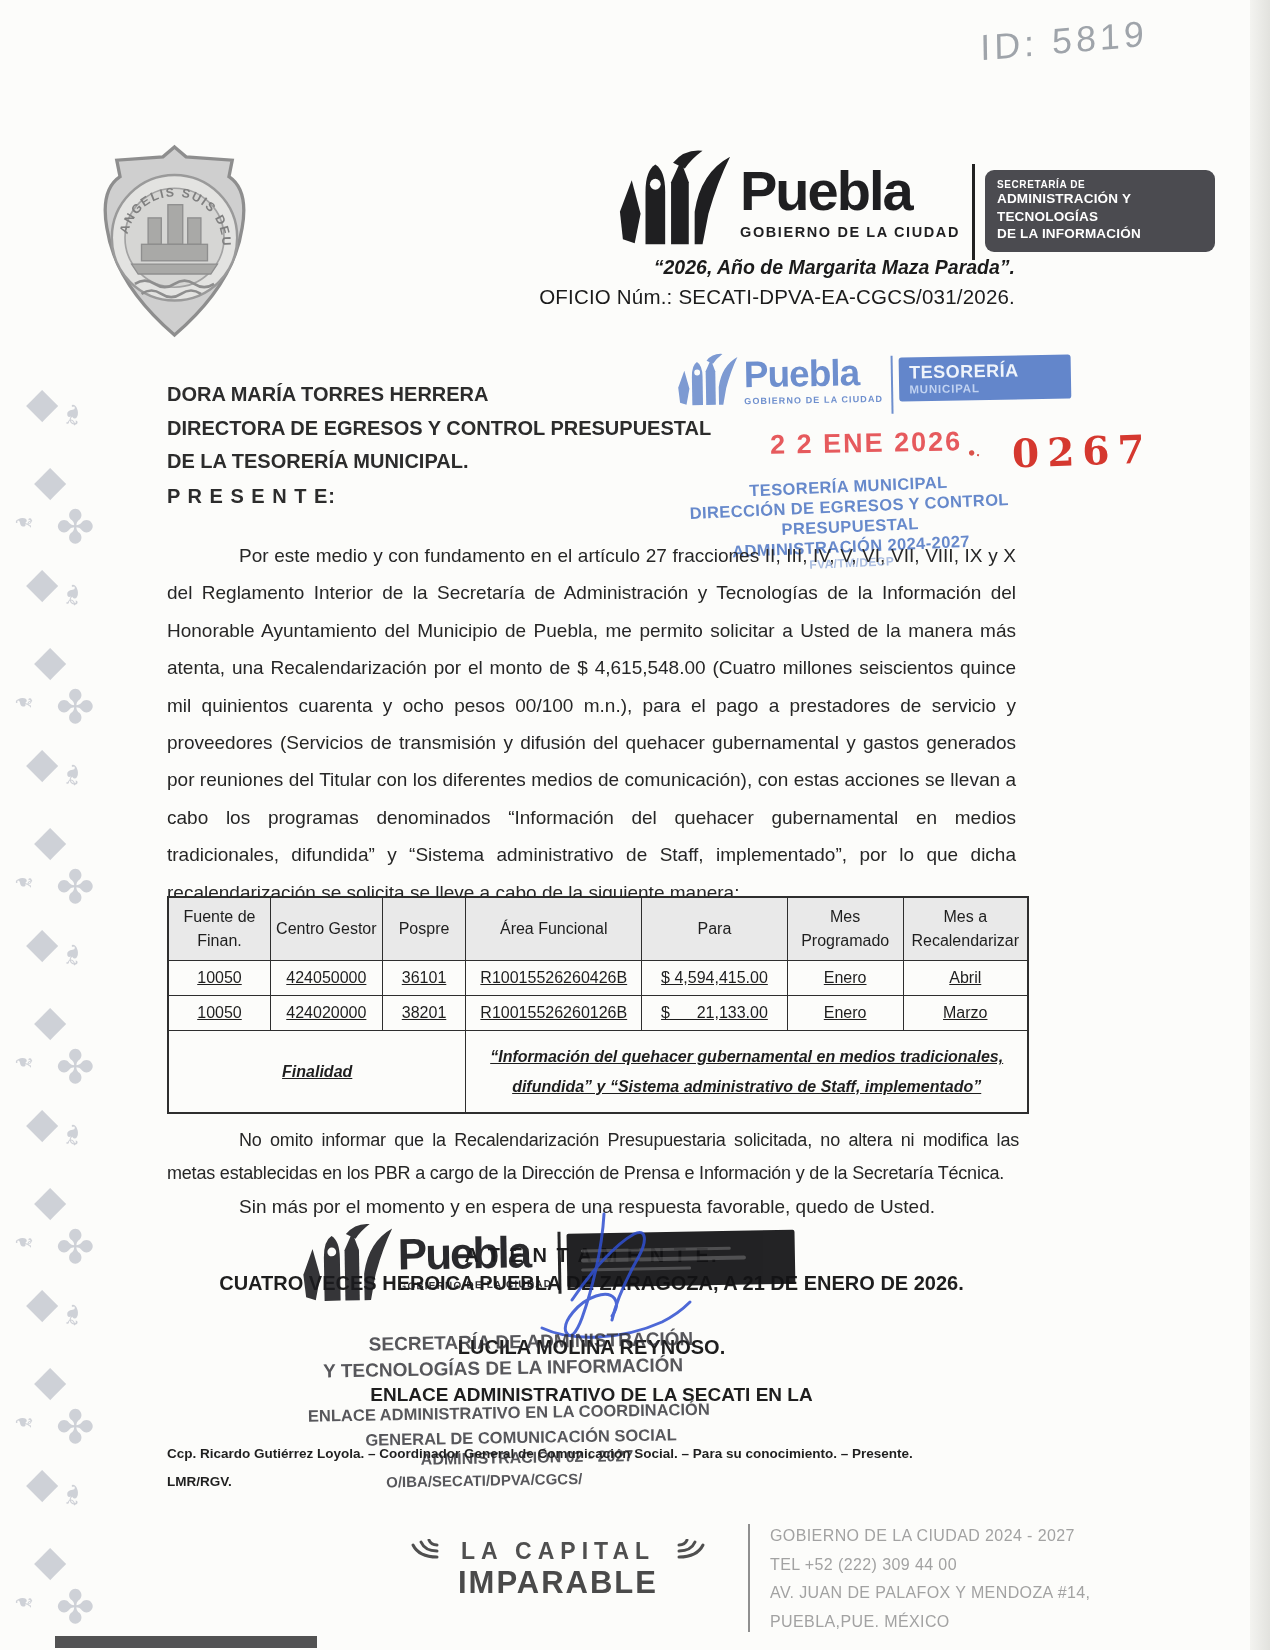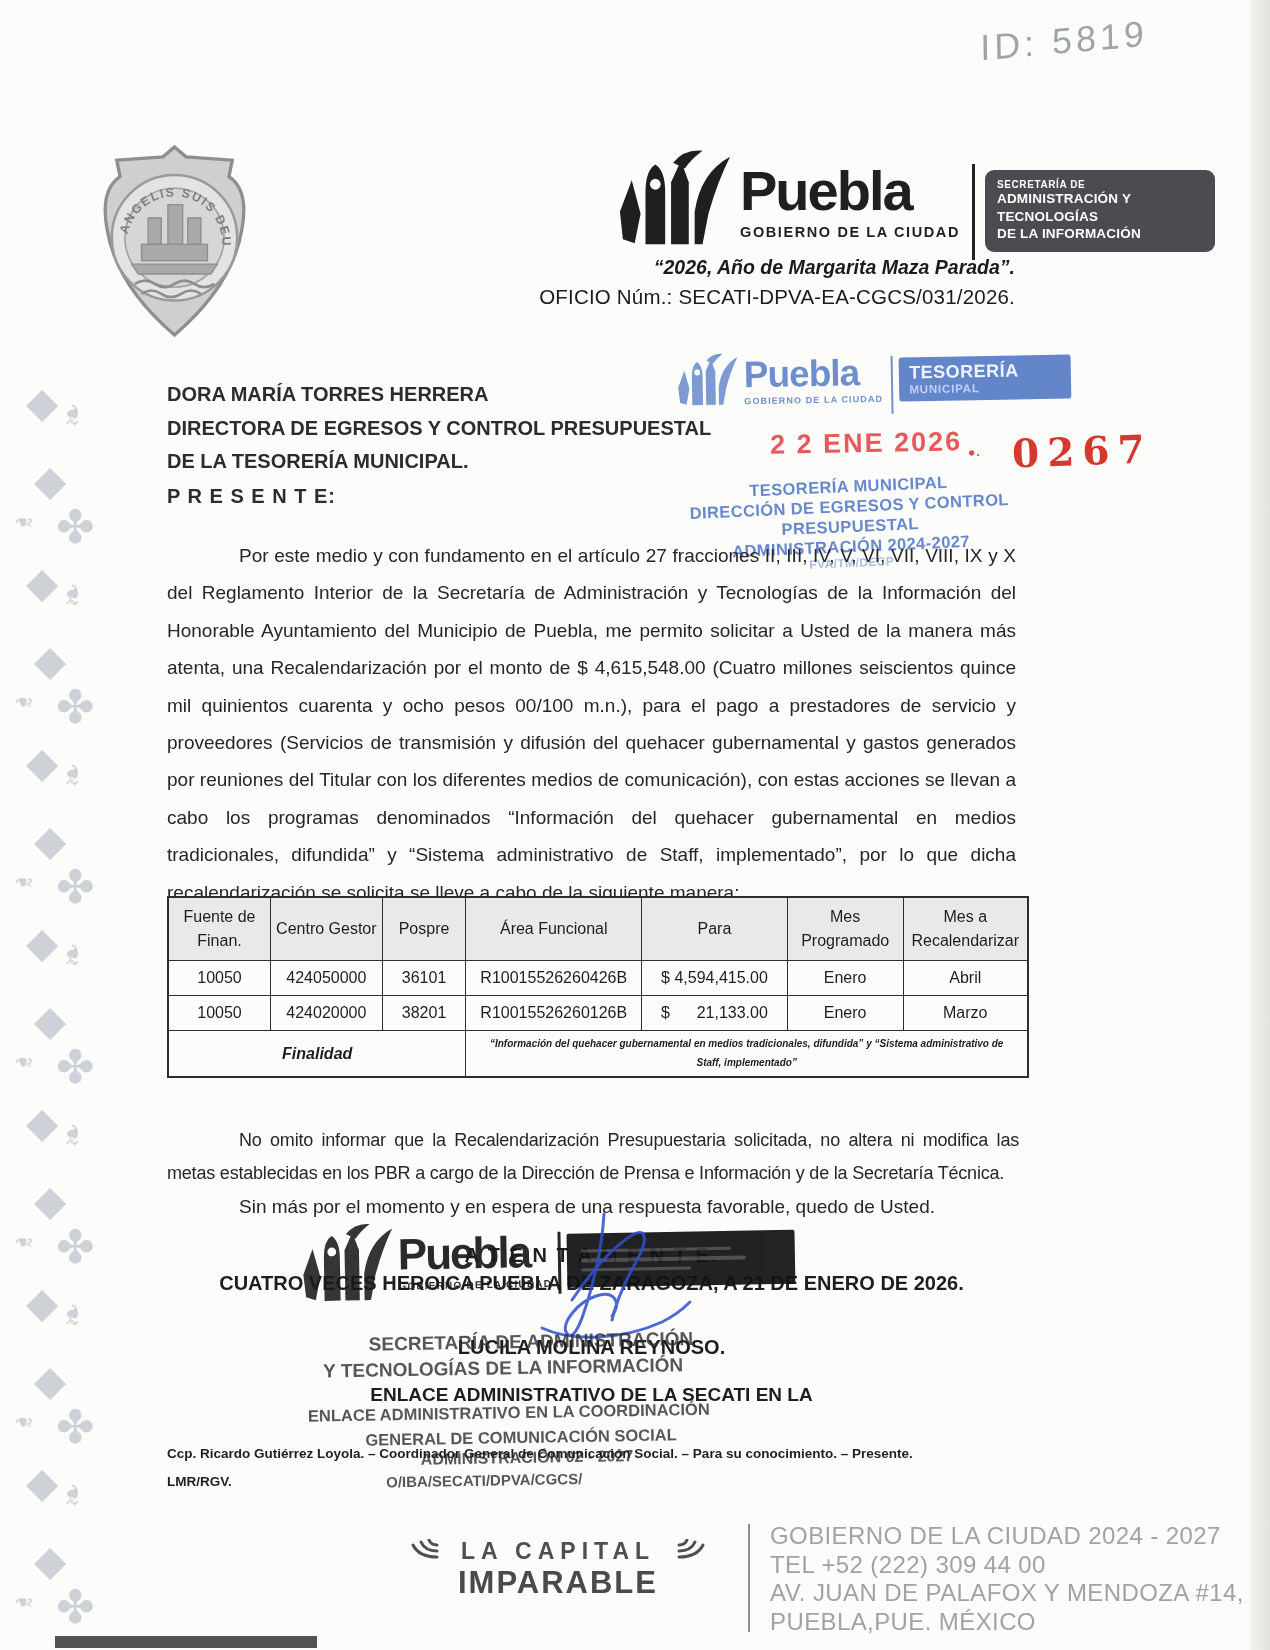--- a/index.html
+++ b/index.html
@@ -82,24 +82,24 @@
   .para1{left:167px;top:537px;width:849px;font-size:19px;line-height:37.4px;text-indent:72px;}
   .para2{left:167px;top:1124px;width:852px;font-size:18px;line-height:33px;text-indent:72px;letter-spacing:-.2px;}
   .para3{left:167px;top:1196px;width:852px;font-size:19px;text-indent:72px;text-align:left;}
 
   
   .data-table{left:167px;top:896px;width:872px;}
   table{border-collapse:collapse;width:862px;font-size:16px;color:#1e1e1e;}
   table,th,td{border:1.8px solid #2e2e2e;}
   table{border-width:2.5px;}
   th{background:#e9e9e9;font-weight:500;line-height:1.5;padding:7px 4px;}
-  td{text-align:center;padding:8px 4px;font-weight:500;}
+  td{text-align:center;padding:8px 4px;font-weight:500;text-decoration:underline;}
   .td-monto{white-space:pre;}
   .finalidad-label{font-style:italic;font-weight:700;font-size:16px;}
-  .finalidad-text{font-style:italic;font-weight:600;font-size:10px;line-height:1.85;padding:4px 16px;}
+  .finalidad-text{font-style:italic;font-weight:600;font-size:16px;line-height:1.85;padding:11px 16px;}
 
   
   .center-line{left:167px;width:849px;text-align:center;font-weight:600;color:#1e1e1e;}
   .atentamente{top:1244px;font-size:20px;letter-spacing:2px;}
   .place-date{top:1272px;font-size:20px;}
   .signer-name{top:1336px;font-size:20px;}
   .signer-t1{top:1384px;font-size:19px;}
   .signer-t2{top:1424px;font-size:20px;}
 
   
@@ -128,21 +128,21 @@
   .gs3{top:72px;left:28px;font-size:16.5px;}
   .gs4{top:97px;left:85px;font-size:16.5px;}
   .gs5{top:118px;left:140px;font-size:16px;}
   .gs6{top:140px;left:105px;font-size:15px;}
 
   
   .cc-block{left:167px;top:1440px;font-size:13.5px;font-weight:600;color:#1f1f1f;line-height:28px;}
 
   
   .footer-divider{left:748px;top:1524px;width:2px;height:108px;background:#8f8f8f;}
-  .footer-info{left:770px;top:1522px;font-size:24px;color:#a2a2a2;line-height:28.5px;letter-spacing:.4px;font-weight:500;}
+  .footer-info{left:770px;top:1522px;font-size:16px;color:#a2a2a2;line-height:28.5px;letter-spacing:.4px;font-weight:500;}
   .footer-logo{left:398px;top:1538px;width:320px;text-align:center;color:#4f4f4f;}
   .cap-row{display:flex;align-items:center;justify-content:center;gap:22px;}
   .cap-text{font-size:23px;font-weight:800;letter-spacing:6px;}
   .imp-text{font-size:31px;font-weight:900;letter-spacing:2px;line-height:1.05;margin-top:2px;color:#4a4a4a;}
 </style>
 </head>
 <body>
 
 <div class="page">
 

